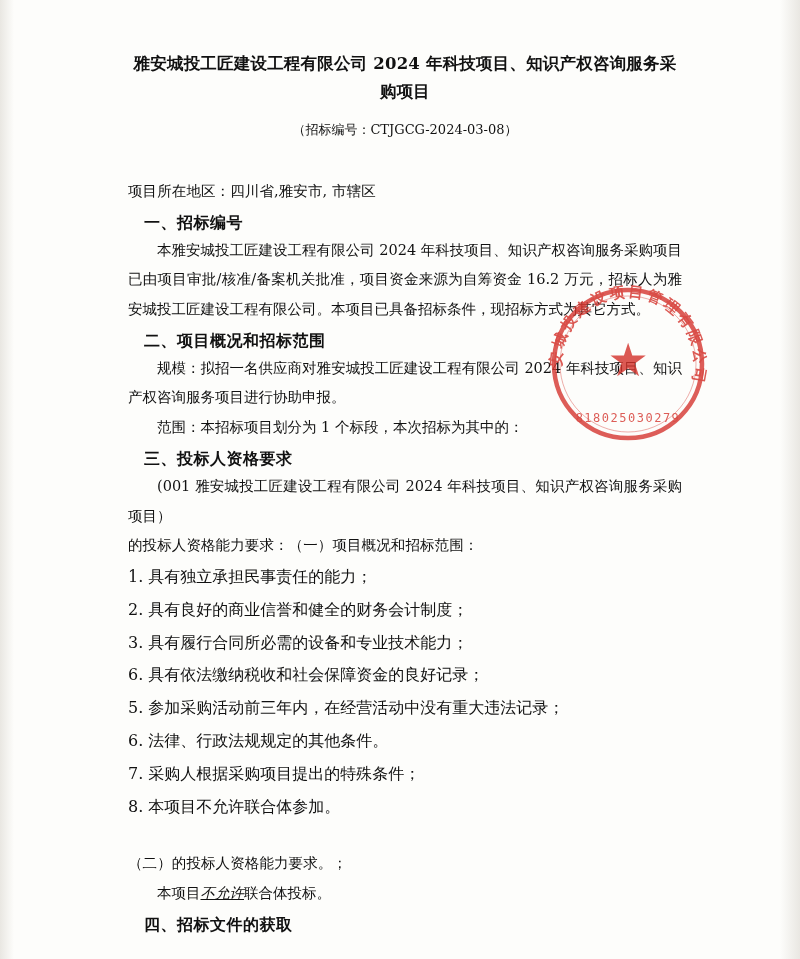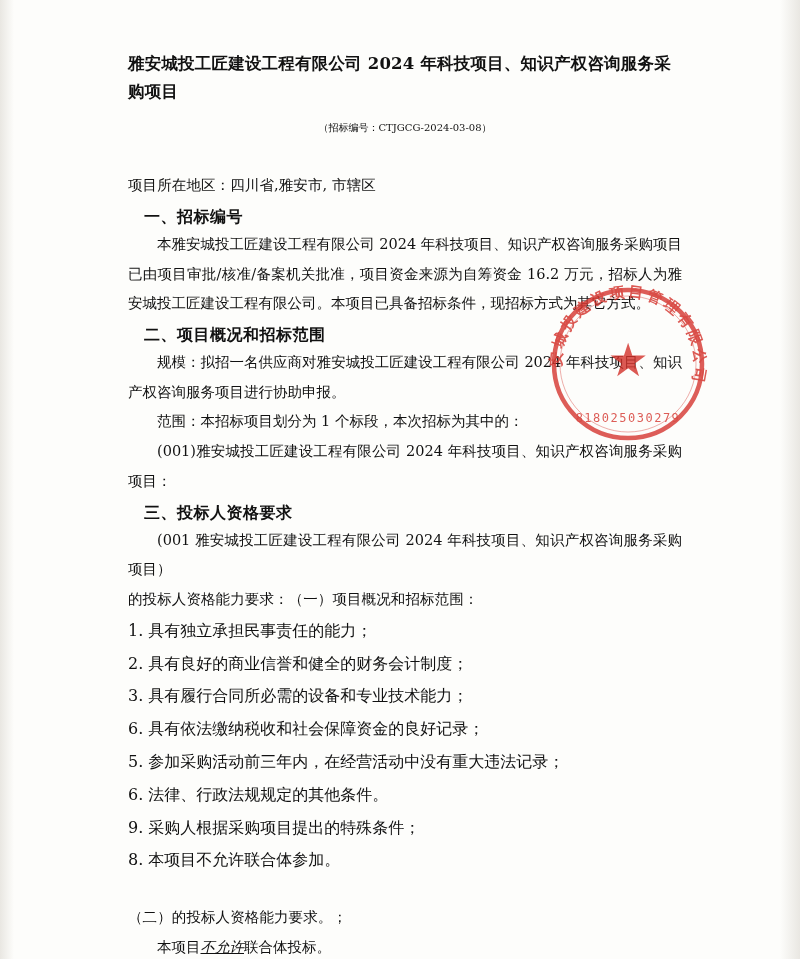--- a/index.html
+++ b/index.html
@@ -35,30 +35,30 @@
   .page::after {
     content: "";
     position: absolute;
     right: 0; top: 0; bottom: 0;
     width: 20px;
     background: linear-gradient(to left, #e9e7e2, rgba(255,255,255,0));
     pointer-events: none;
   }
 
   .doc-title {
-    text-align: left;
+    text-align: center;
     font-weight: bold;
     font-size: 16.5px;
     line-height: 1.7;
     letter-spacing: 0.2px;
     margin: 10px 0 8px 0;
   }
   .doc-subtitle {
     text-align: center;
-    font-size: 10px;
+    font-size: 13px;
     line-height: 1.9;
     margin: 12px 0 0 0;
   }
 
   .body-block {
     margin-top: 34px;
   }
 
   p.line {
     font-size: 14.5px;
@@ -119,33 +119,32 @@
   <div class="body-block">
 
     <p class="line">项目所在地区：四川省,雅安市, 市辖区</p>
 
     <h2 class="section">一、招标编号</h2>
     <p class="para">本雅安城投工匠建设工程有限公司 2024 年科技项目、知识产权咨询服务采购项目已由项目审批/核准/备案机关批准，项目资金来源为自筹资金 16.2 万元，招标人为雅安城投工匠建设工程有限公司。本项目已具备招标条件，现招标方式为其它方式。</p>
 
     <h2 class="section">二、项目概况和招标范围</h2>
     <p class="para">规模：拟招一名供应商对雅安城投工匠建设工程有限公司 2024 年科技项目、知识产权咨询服务项目进行协助申报。</p>
     <p class="para">范围：本招标项目划分为 1 个标段，本次招标为其中的：</p>
-    <p class="para">(001)雅安城投工匠建设工程有限公司 2024 年科技项目、知识产权咨询服务采购项目：</p>
 
     <h2 class="section">三、投标人资格要求</h2>
     <p class="para">(001 雅安城投工匠建设工程有限公司 2024 年科技项目、知识产权咨询服务采购项目）</p>
     <p class="line">的投标人资格能力要求：（一）项目概况和招标范围：</p>
 
     <p class="item">1. 具有独立承担民事责任的能力；</p>
     <p class="item">2. 具有良好的商业信誉和健全的财务会计制度；</p>
     <p class="item">3. 具有履行合同所必需的设备和专业技术能力；</p>
     <p class="item">6. 具有依法缴纳税收和社会保障资金的良好记录；</p>
     <p class="item">5. 参加采购活动前三年内，在经营活动中没有重大违法记录；</p>
     <p class="item">6. 法律、行政法规规定的其他条件。</p>
-    <p class="item">9. 采购人根据采购项目提出的特殊条件；</p>
+    <p class="item">7. 采购人根据采购项目提出的特殊条件；</p>
     <p class="item">8. 本项目不允许联合体参加。</p>
 
     <div class="gap-md"></div>
 
     <p class="line">（二）的投标人资格能力要求。；</p>
     <p class="para"><span>本项目</span><span class="italic-underline">不允许</span><span>联合体投标。</span></p>
 
     <h2 class="section">四、招标文件的获取</h2>
 
   </div>

